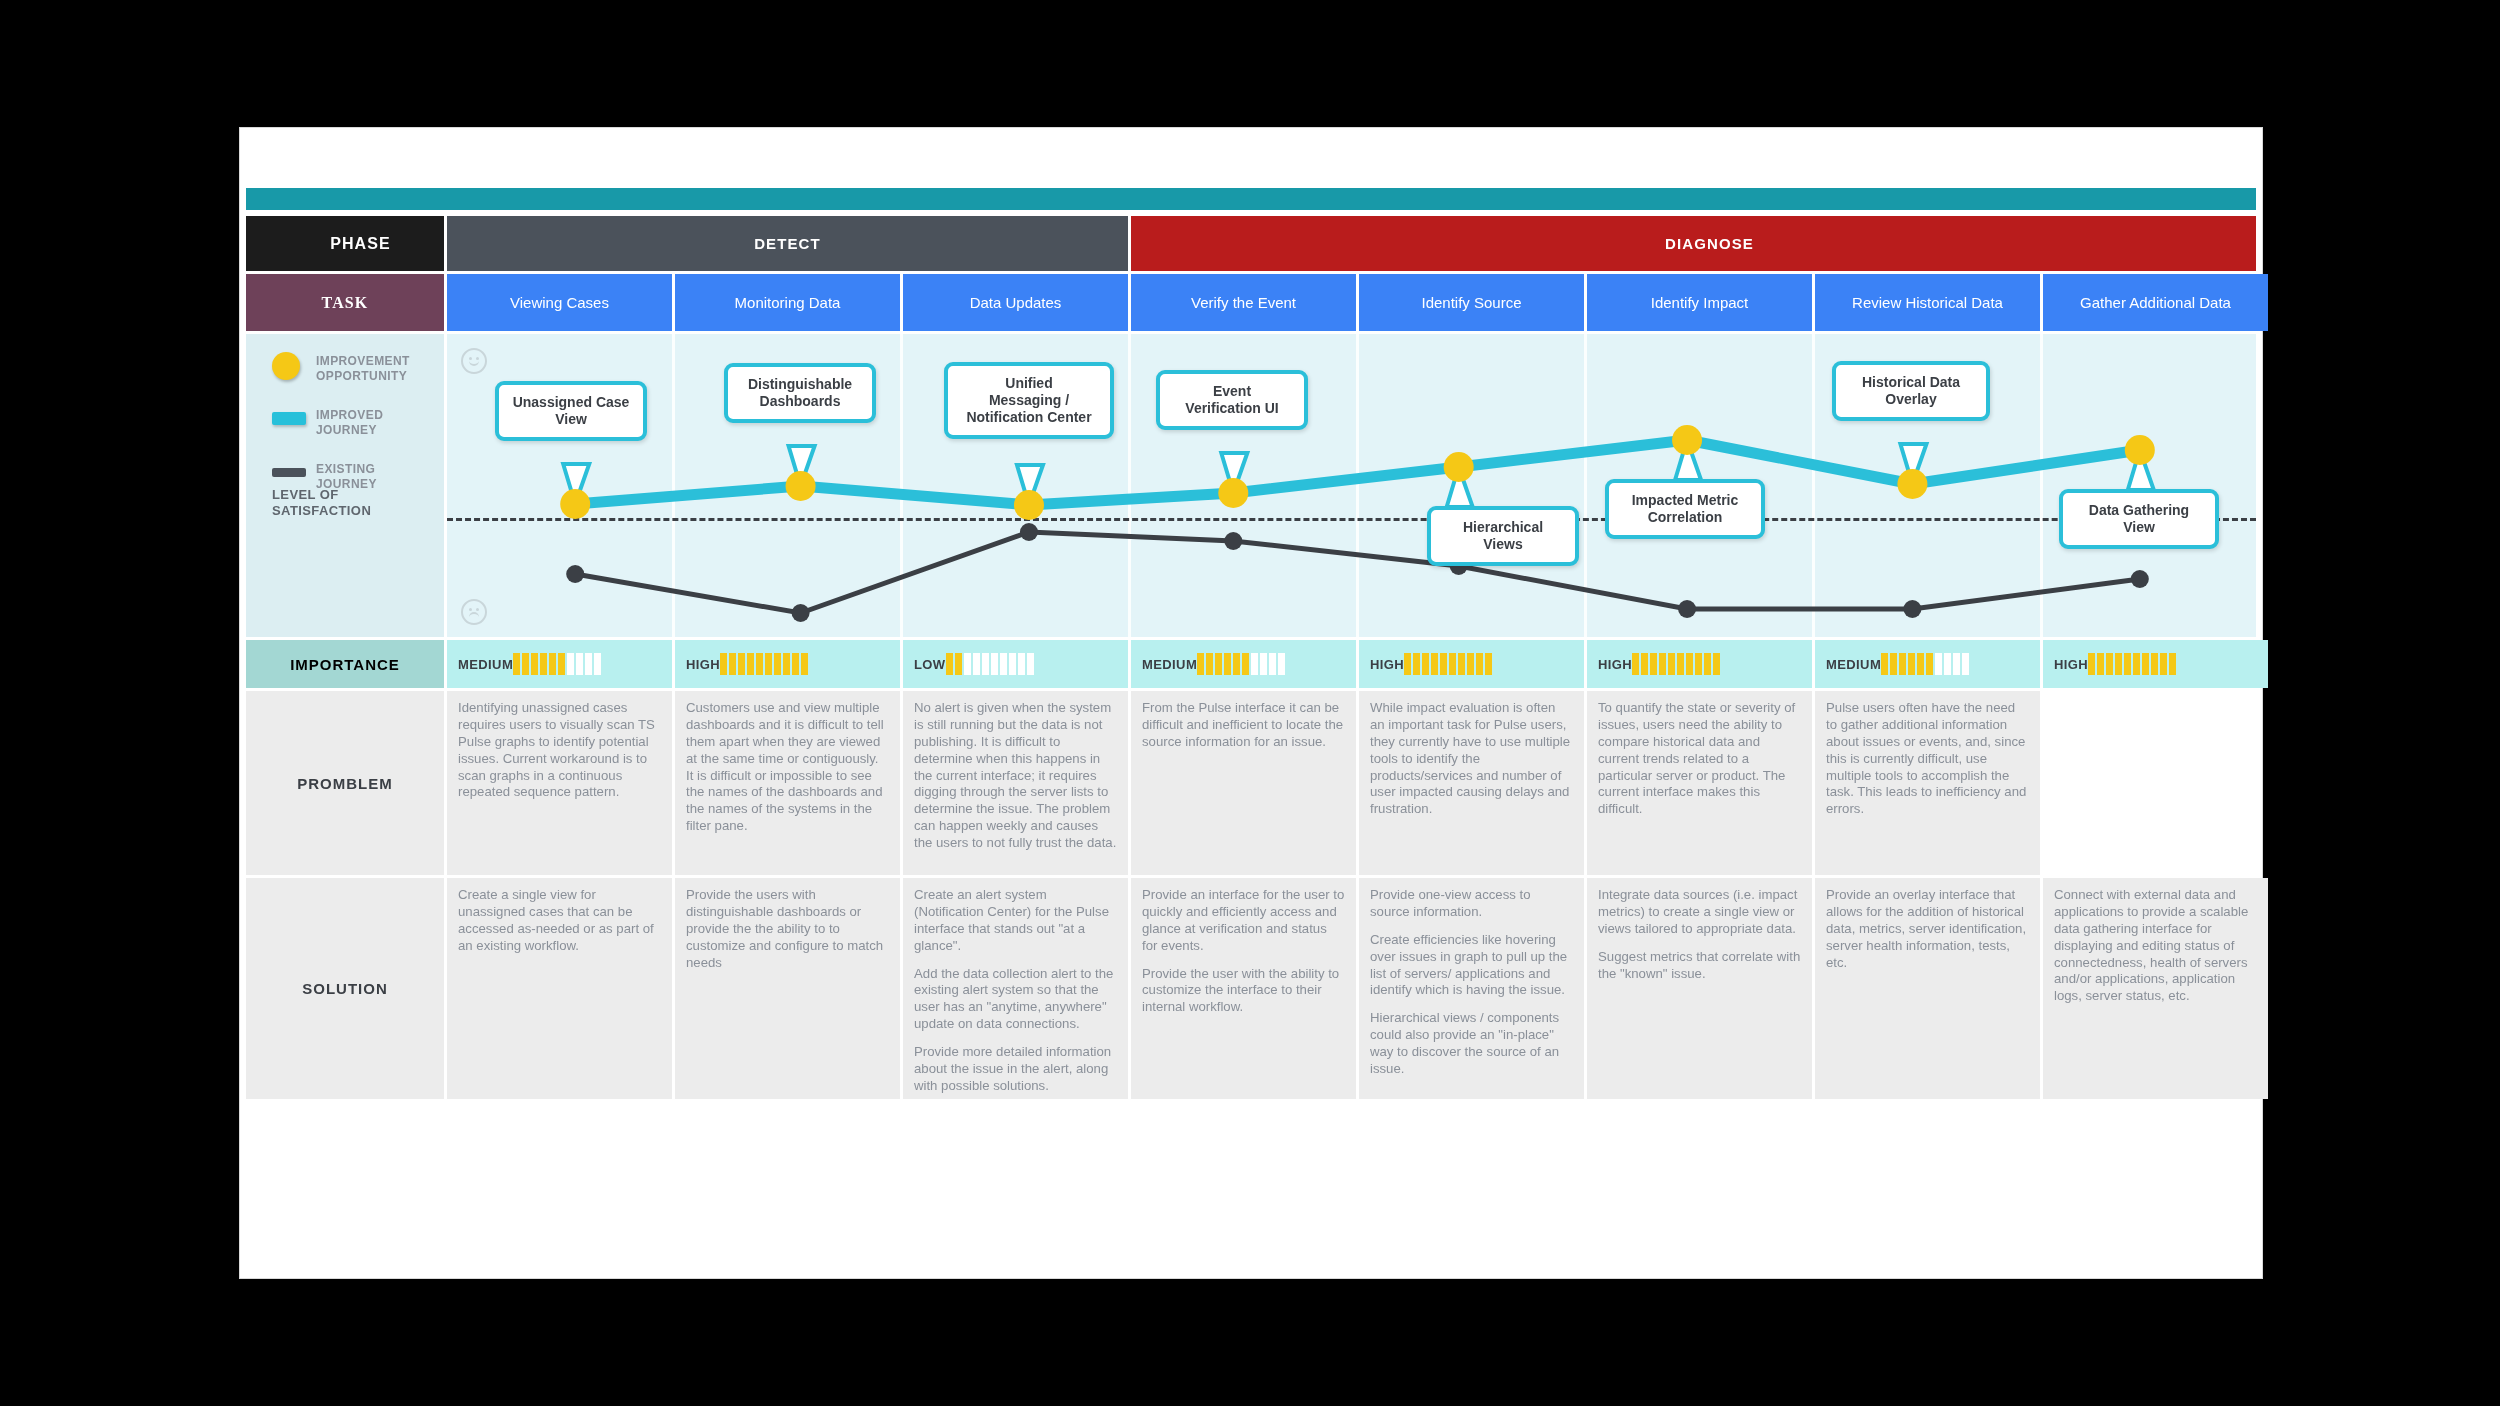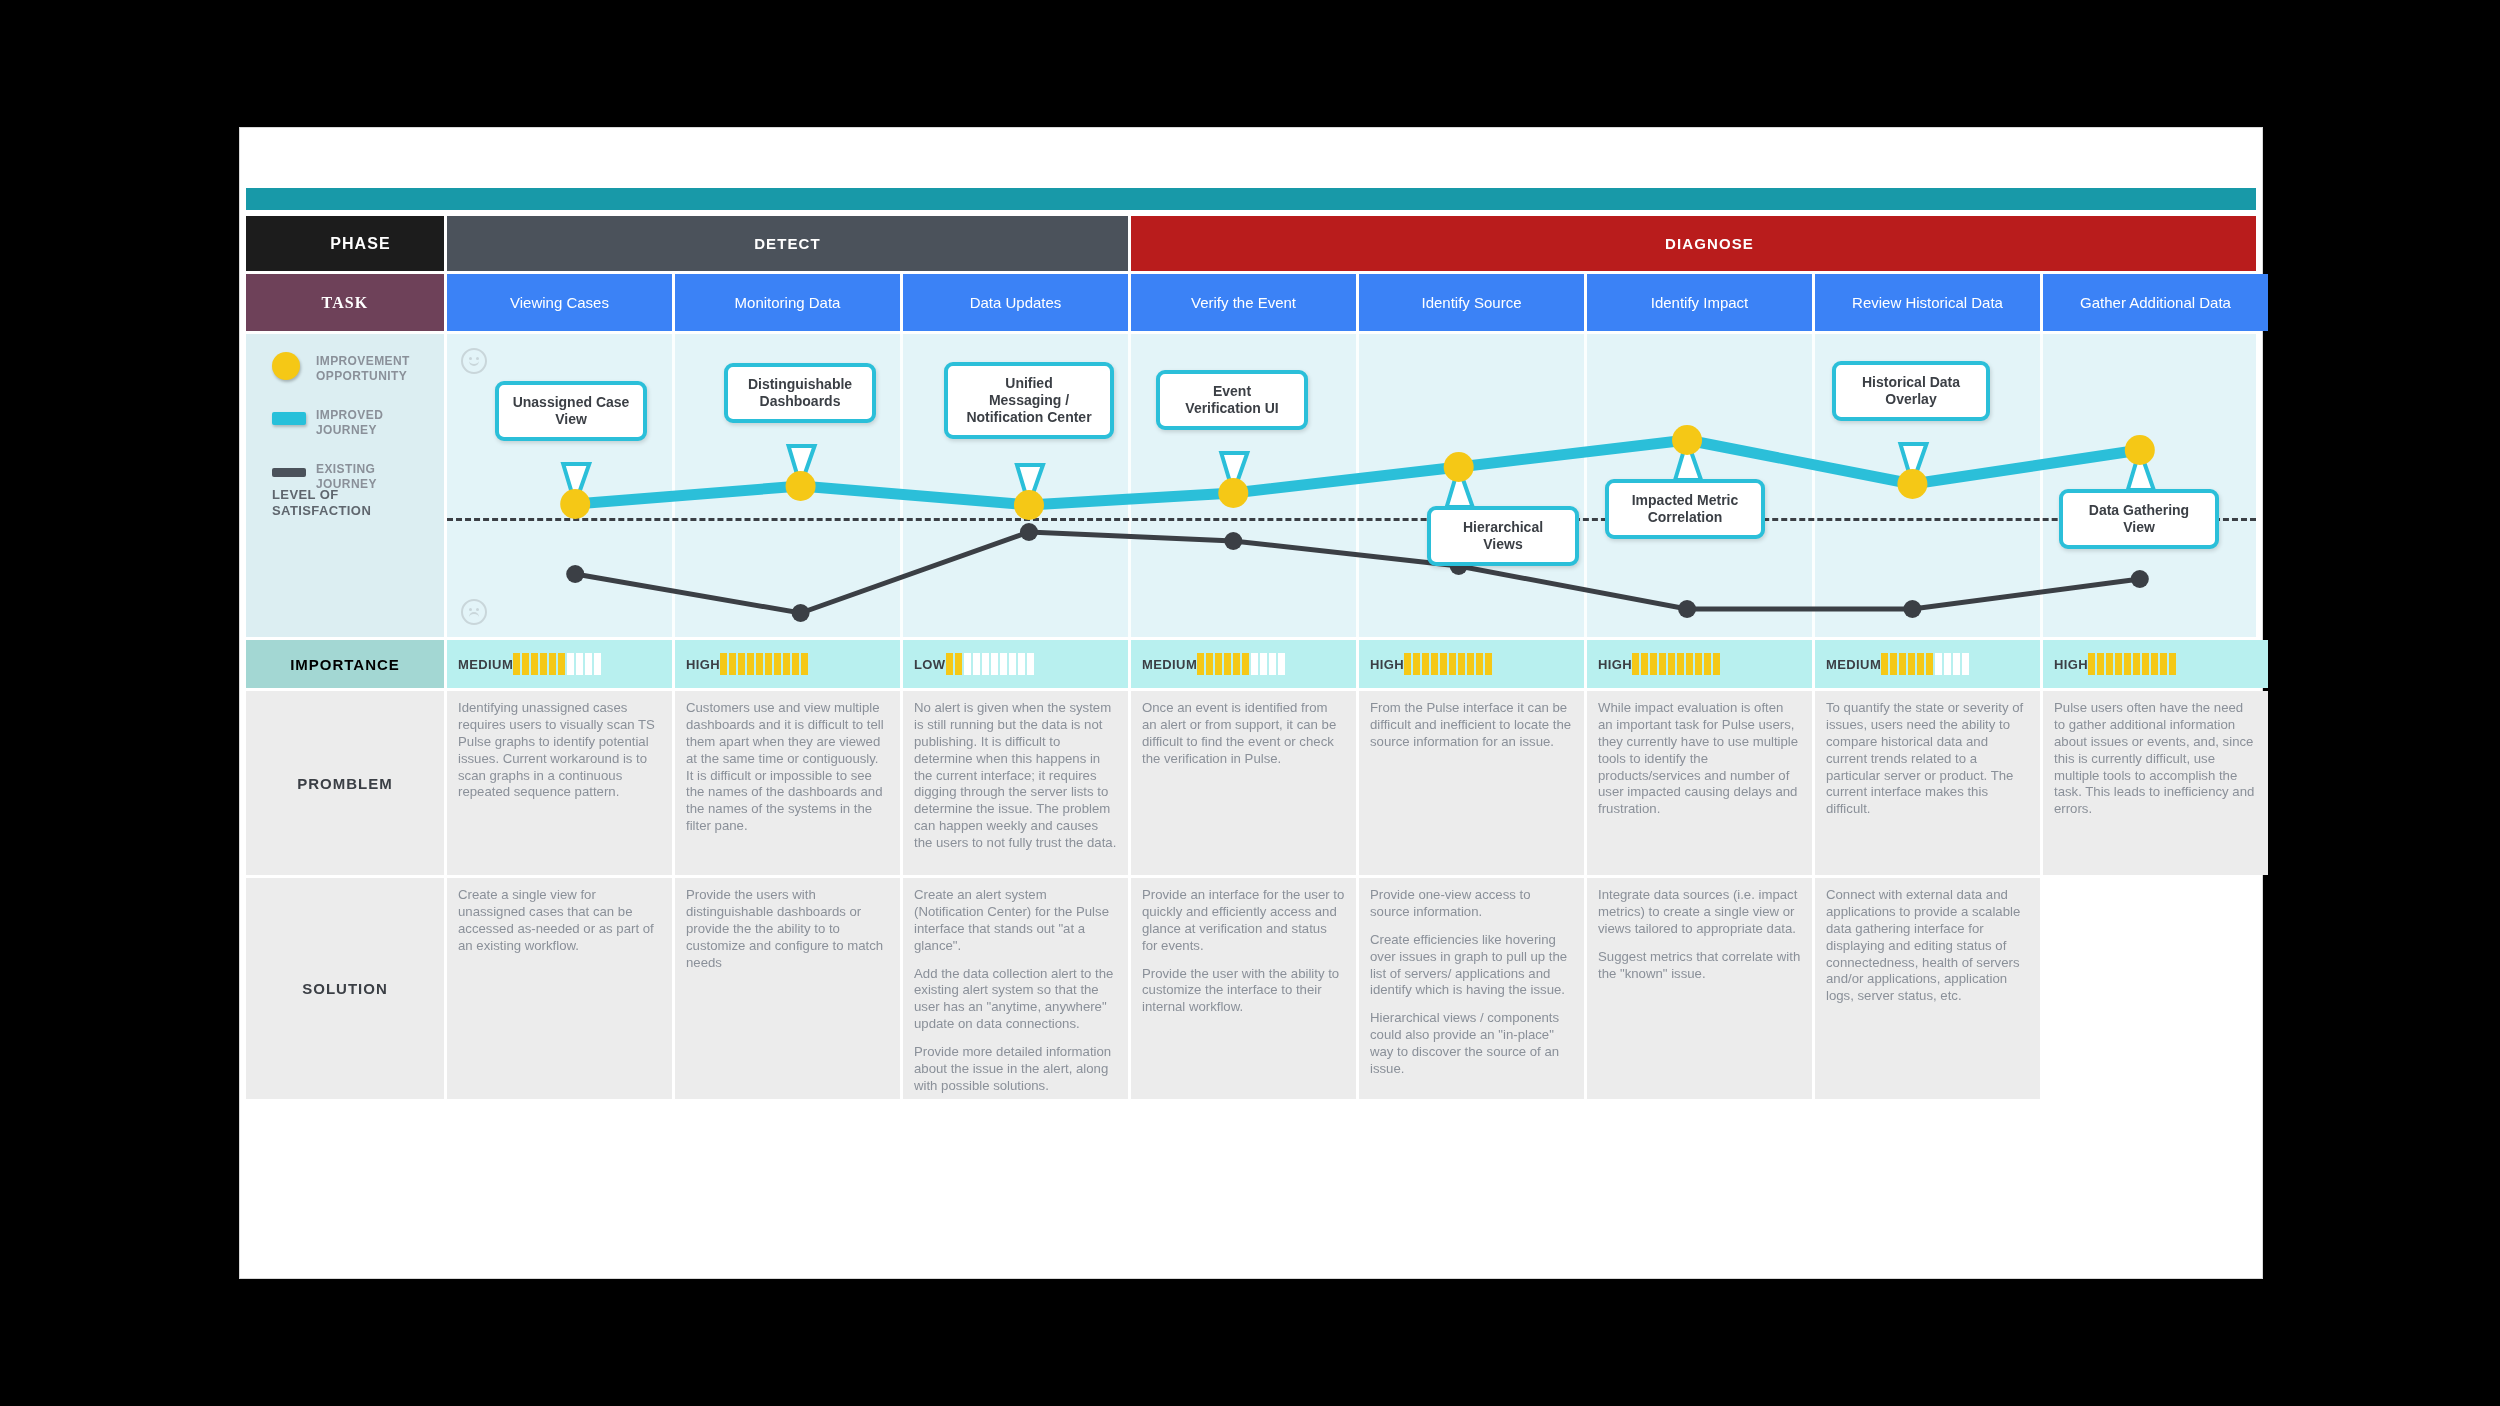--- a/index.html
+++ b/index.html
@@ -473,25 +473,20 @@
             <p>Customers use and view multiple dashboards and it is difficult to tell them apart when they are viewed at the same time or contiguously. It is difficult or impossible to see the names of the dashboards and the names of the systems in the filter pane.</p>
           </div>
         </div>
       <div class="cell c-task">
           <div class="body-cell">
             <p>No alert is given when the system is still running but the data is not publishing. It is difficult to determine when this happens in the current interface; it requires digging through the server lists to determine the issue. The problem can happen weekly and causes the users to not fully trust the data.</p>
           </div>
         </div>
       <div class="cell c-task">
           <div class="body-cell">
-            <p>Once an event is identified from an alert or from support, it can be difficult to find the event or check the verification in Pulse.</p>
-          </div>
-        </div>
-      <div class="cell c-task">
-          <div class="body-cell">
             <p>From the Pulse interface it can be difficult and inefficient to locate the source information for an issue.</p>
           </div>
         </div>
       <div class="cell c-task">
           <div class="body-cell">
             <p>While impact evaluation is often an important task for Pulse users, they currently have to use multiple tools to identify the products/services and number of user impacted causing delays and frustration.</p>
           </div>
         </div>
       <div class="cell c-task">
           <div class="body-cell">
@@ -540,19 +535,24 @@
           </div>
         </div>
       <div class="cell c-task">
           <div class="body-cell">
             <p>Integrate data sources (i.e. impact metrics) to create a single view or views tailored to appropriate data.</p>
             <p>Suggest metrics that correlate with the "known" issue.</p>
           </div>
         </div>
       <div class="cell c-task">
           <div class="body-cell">
+            <p>Provide an overlay interface that allows for the addition of historical data, metrics, server identification, server health information, tests, etc.</p>
+          </div>
+        </div>
+      <div class="cell c-task">
+          <div class="body-cell">
             <p>Connect with external data and applications to provide a scalable data gathering interface for displaying and editing status of connectedness, health of servers and/or applications, application logs, server status, etc.</p>
           </div>
         </div>
     </div>
 
   </div>
 </div>
 
 </body></html>

